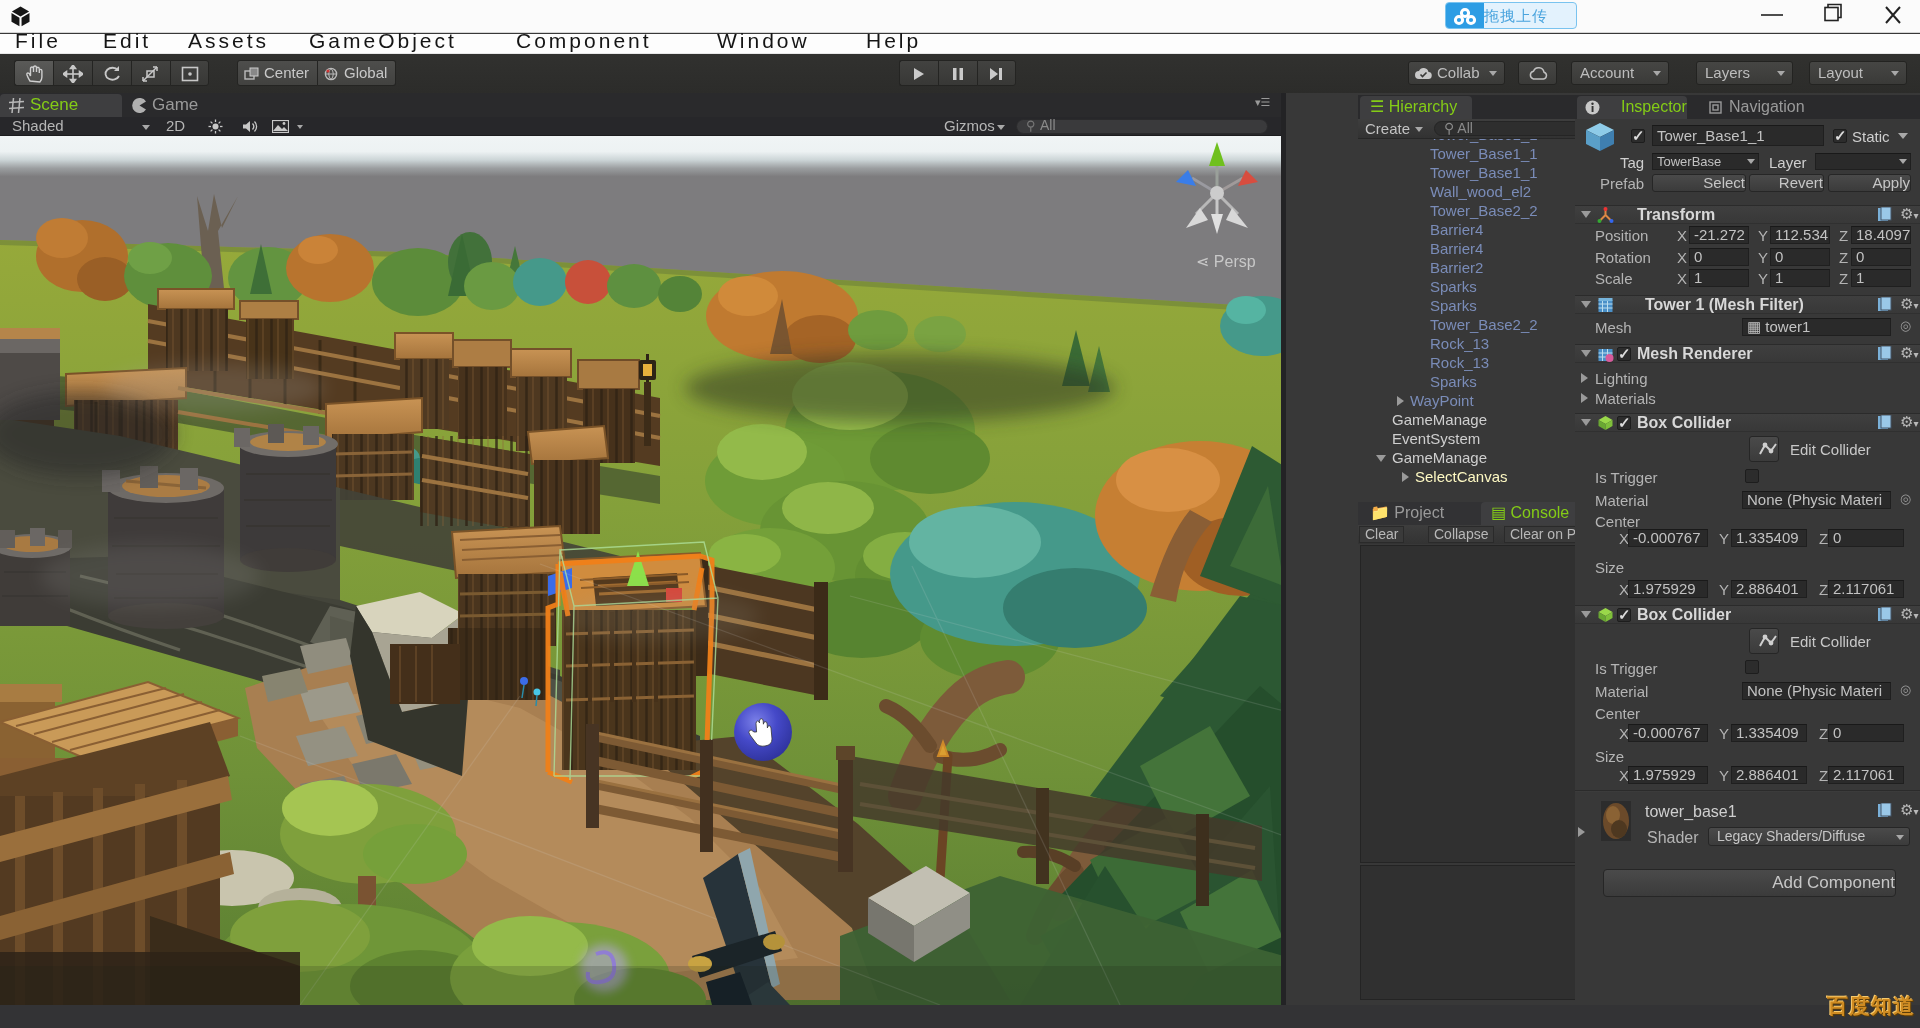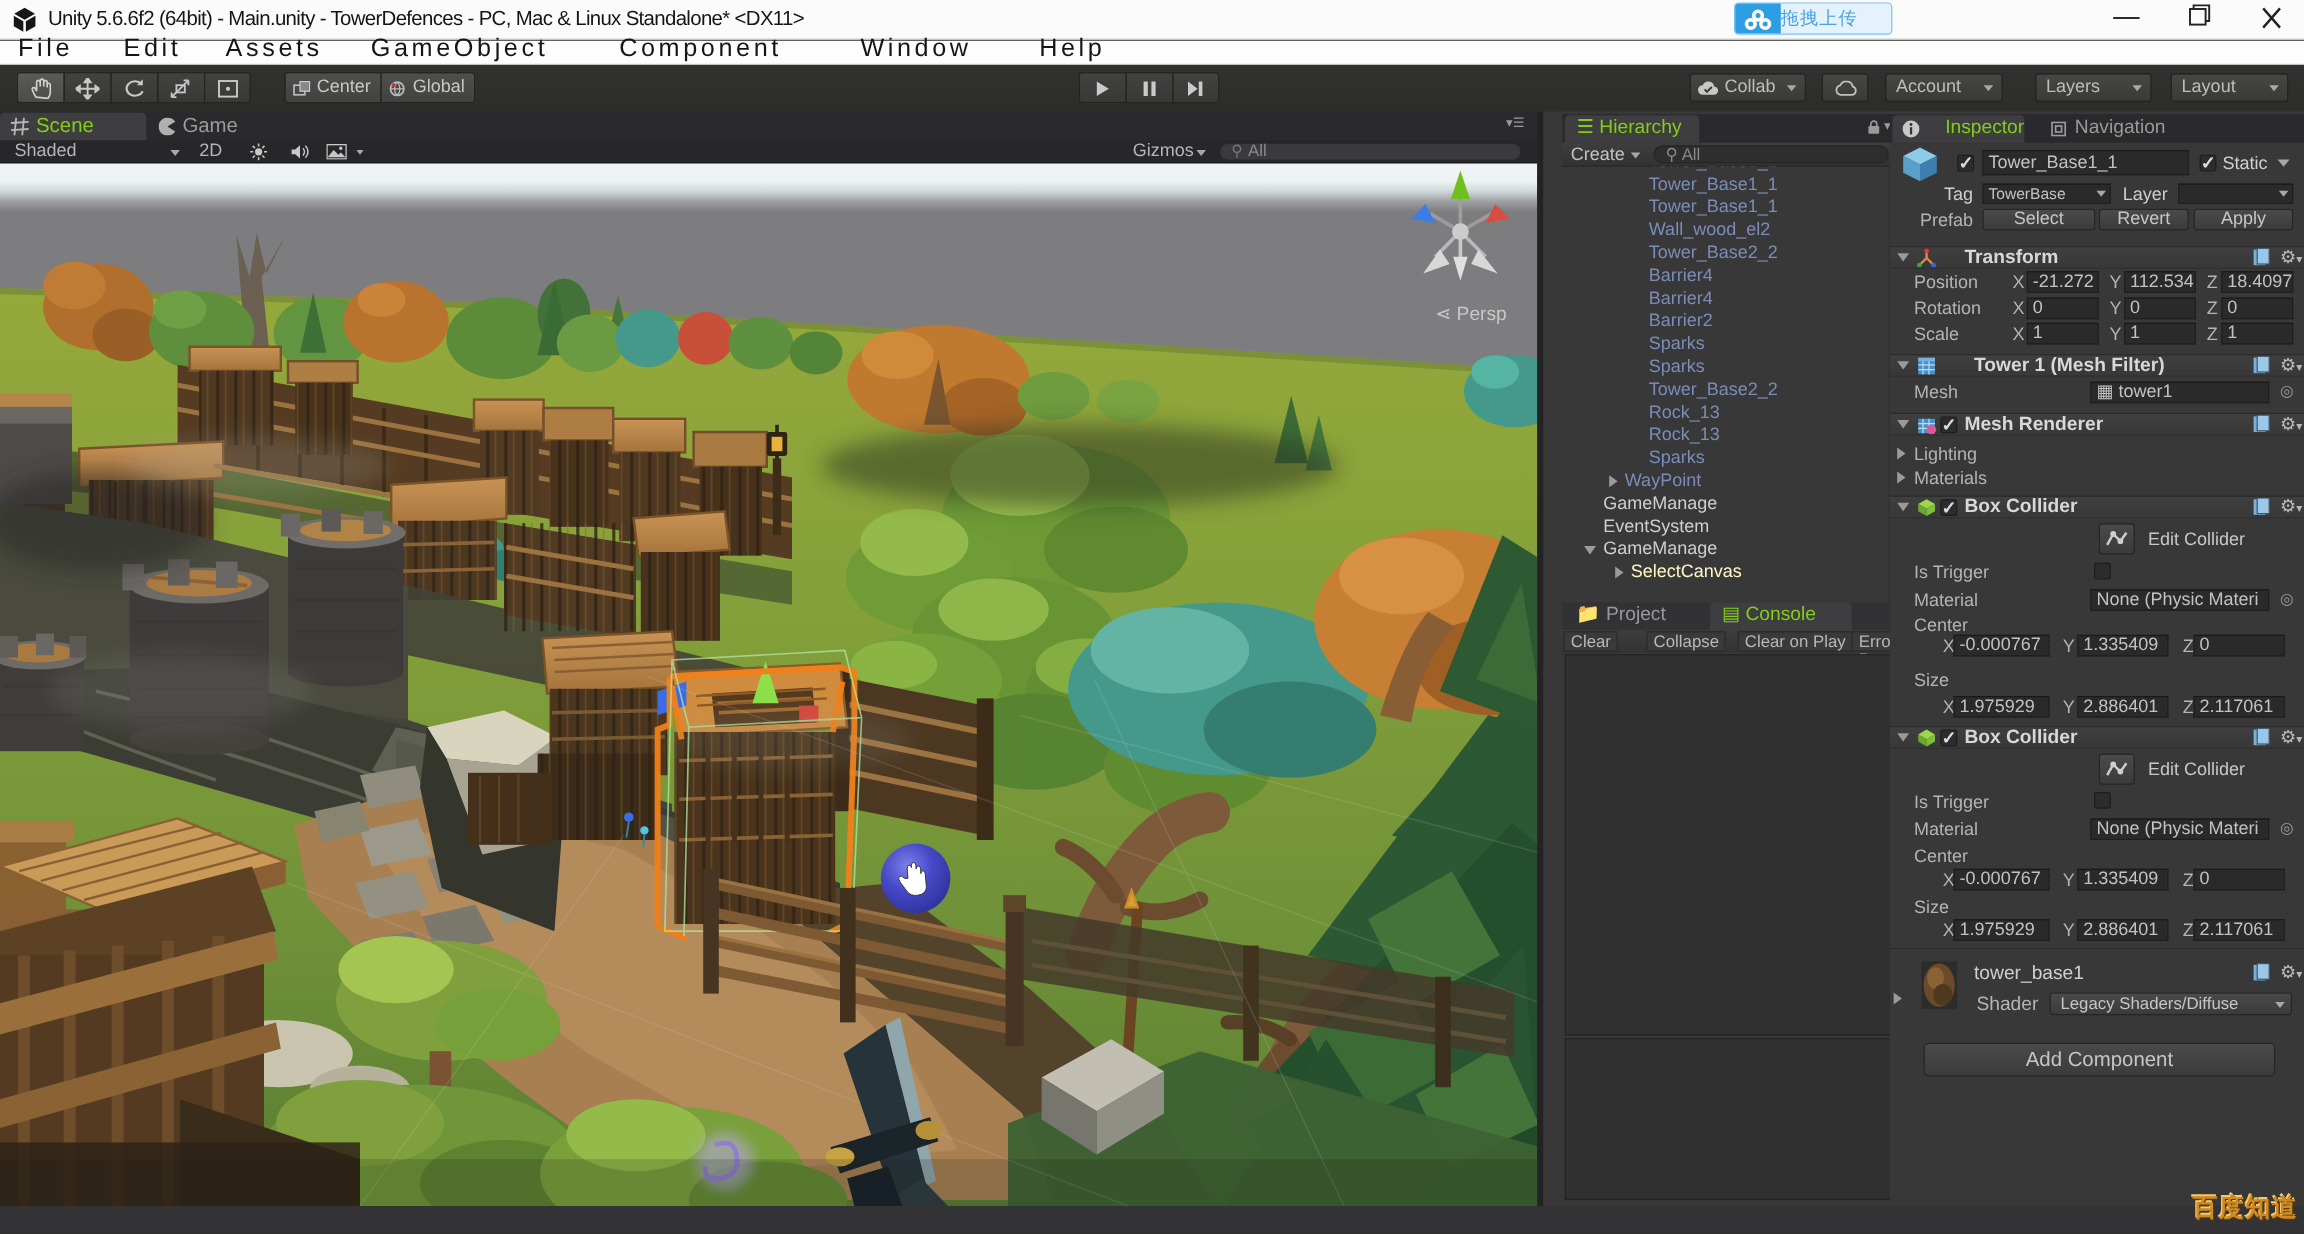--- a/index.html
+++ b/index.html
@@ -27,21 +27,21 @@
 
 .tab{height:23px;font-size:17px;color:#84cc16;line-height:22px;padding:0 10px;background:#3e3e40;border-radius:4px 4px 0 0}
 .tab.off{background:transparent;color:#9a9a9a}
 
 #scenewrap{left:0;top:93px;width:1281px;height:912px;background:#2a2a2c;overflow:hidden}
 #scenetabs{left:0;top:0;width:100%;height:24px;background:#2a2a2c}
 #scenebar{left:0;top:24px;width:100%;height:19px;background:#27272a;border-bottom:1px solid #1c1c1e}
 #scenebar span{position:absolute;font-size:15px;color:#b5b5b5;top:0}
 #sceneview{left:0;top:43px;width:1284px;height:869px;overflow:hidden}
 
-#hier{left:1302px;top:93px;width:287px;height:912px;background:#383838}
+#hier{left:1358px;top:93px;width:287px;height:912px;background:#383838}
 #hiertabs{left:0;top:2px;width:100%;height:24px;background:#2a2a2c}
 #createbar{left:0;top:26px;width:100%;height:20px;background:linear-gradient(#3e3e3e,#323232);border-bottom:1px solid #272727}
 .hrow{position:absolute;left:0;width:100%;height:19px;font-size:15px;line-height:19px}
 .hblue{color:#7a8cb8}
 .hwhite{color:#cfcfcf}
 .hgray{color:#fef9c3}
 
 #constabs{left:0;top:409px;width:100%;height:23px;background:#323234}
 #conbtns{left:0;top:432px;width:100%;height:19px;background:linear-gradient(#3d3d3d,#333)}
 .conbtn{position:absolute;top:1px;height:17px;font-size:14px;color:#b8b8b8;background:#3a3a3a;border:1px solid #2a2a2a;line-height:15px;padding:0 5px}
@@ -51,36 +51,35 @@
 #insp{left:1575px;top:93px;width:345px;height:912px;background:#383838}
 #insptabs{left:0;top:2px;width:100%;height:24px;background:#2a2a2c}
 .ilabel{position:absolute;font-size:15px;color:#b4b4b4}
 .ibold{position:absolute;font-size:16px;font-weight:bold;color:#d8d8d8}
 .ifield{position:absolute;background:#2a2a2a;border:1px solid #1f1f1f;border-top-color:#191919;color:#c2c2c2;font-size:15px;line-height:16px;padding:0 4px;height:18px;overflow:hidden;white-space:nowrap}
 .chk{position:absolute;width:14px;height:14px;background:#2c2c2c;border:1px solid #1d1d1d;border-radius:2px}
 .chk.c:after{content:"✓";position:absolute;left:0px;top:-3px;color:#dcdcdc;font-size:15px;font-weight:bold}
 .hdr{position:absolute;left:0;width:345px;height:19px;background:linear-gradient(#3f3f3f,#383838);border-top:1px solid #2b2b2b;border-bottom:1px solid #303030}
 .fold{position:absolute;width:0;height:0;border-top:5px solid transparent;border-bottom:5px solid transparent;border-left:7px solid #9a9a9a}
 .foldd{position:absolute;width:0;height:0;border-left:5px solid transparent;border-right:5px solid transparent;border-top:7px solid #9a9a9a}
-.ibtn{position:absolute;background:linear-gradient(#4a4a4a,#3b3b3b);border:1px solid #262626;border-radius:3px;color:#c6c6c6;font-size:15px;text-align:center}
+.ibtn{position:absolute;background:linear-gradient(#4a4a4a,#3b3b3b);border:1px solid #262626;border-radius:3px;color:#c6c6c6;font-size:15px;text-align:right}
 
 #botbar{left:0;top:1005px;width:1920px;height:23px;background:#333335}
 #wm{left:1827px;top:992px;font-size:21px;font-weight:bold;color:#cf8b22;text-shadow:1px 1px 0 #5a3c08, -1px -1px 0 #f7c96a;letter-spacing:1px}
 </style></head>
 <body>
 
 <div class="abs" id="titlebar">
   <svg class="abs" style="left:9px;top:5px" width="23" height="23" viewBox="0 0 24 24">
       <g fill="#161616">
         <polygon points="12,1.5 21,6.7 12,11.9 3,6.7"></polygon>
         <polygon points="2.6,8.4 10.9,13.2 10.9,22.3 2.6,17.5"></polygon>
         <polygon points="21.4,8.4 13.1,13.2 13.1,22.3 21.4,17.5"></polygon>
       </g>
     </svg>
-  <div class="abs" id="title-text">Unity 5.6.6f2 (64bit) - Main.unity - TowerDefences - PC, Mac &amp; Linux Standalone* &lt;DX11&gt;</div>
   <div class="abs" id="upbtn">
       <div class="lft">
     <svg class="abs" style="left:6px;top:4px" width="26" height="19" viewBox="0 0 26 19">
           <g fill="none" stroke="#fff" stroke-width="3">
             <circle cx="7" cy="13" r="3.6"></circle>
             <circle cx="13" cy="6" r="3.6"></circle>
             <circle cx="19" cy="13" r="3.6"></circle>
           </g>
         </svg>
   </div>

